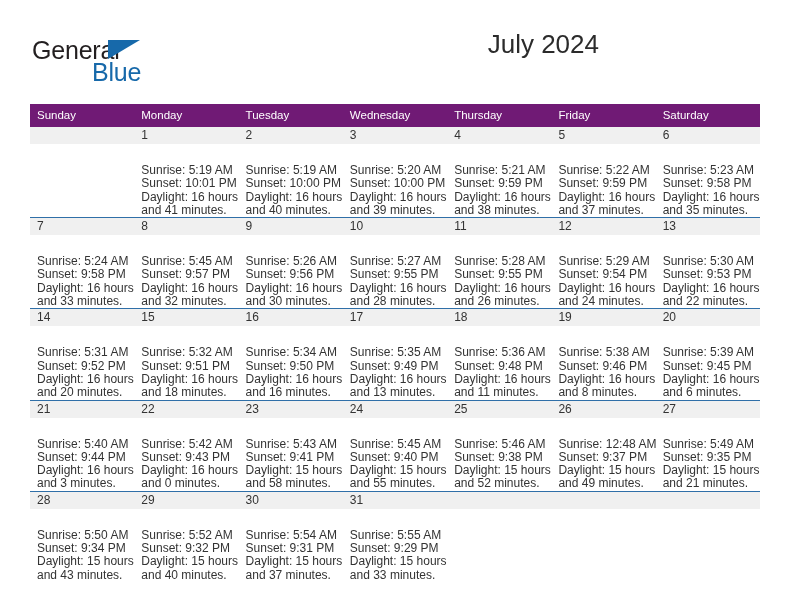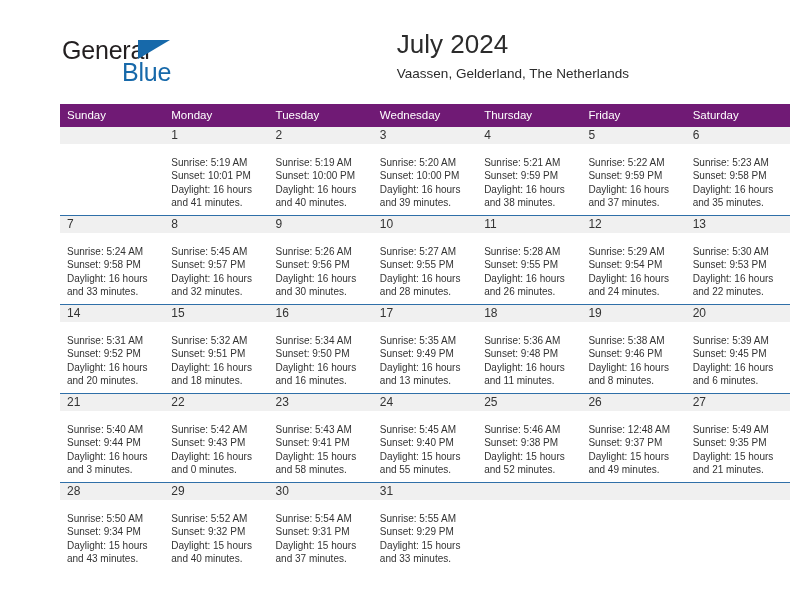--- a/index.html
+++ b/index.html
@@ -12,21 +12,20 @@
     height: 612px;
     font-family: "Liberation Sans", sans-serif;
     color: #1a1a1a;
     overflow: hidden;
   }
   .page {
     position: relative;
     width: 631px;
     height: 612px;
     box-sizing: border-box;
-    margin-left: 30px;
   }
 
   
   .top {
     position: absolute;
     left: 32px;
     top: 28px;
     right: 32px;
     height: 70px;
   }
@@ -126,43 +125,42 @@
     line-height: 17px;
     font-size: 12px;
     color: #333333;
     padding-left: 7px;
     box-sizing: border-box;
   }
   .daynum.empty {
     color: transparent;
   }
   .cellinfo {
-    padding: 12px 6px 0 7px;
-    font-size: 10px;
+    padding: 20px 6px 0 7px;
+    font-size: 12px;
     line-height: 13.3px;
     color: #333333;
   }
   .cellinfo div {
     white-space: nowrap;
   }
 </style>
 </head>
 <body>
 
 <div class="page">
 
   <div class="top">
     <div class="brand">
       <span class="brand-general">General</span>
       <span class="brand-flag"></span>
       <span class="brand-blue">Blue</span>
     </div>
     <div class="title-wrap">
       <h1 class="cal-title">July 2024</h1>
-      <p class="cal-subtitle">Vaassen, Gelderland, The Netherlands</p>
     </div>
   </div>
 
   <table class="cal">
     <thead>
       <tr>
         <th>Sunday</th>
         <th>Monday</th>
         <th>Tuesday</th>
         <th>Wednesday</th>

